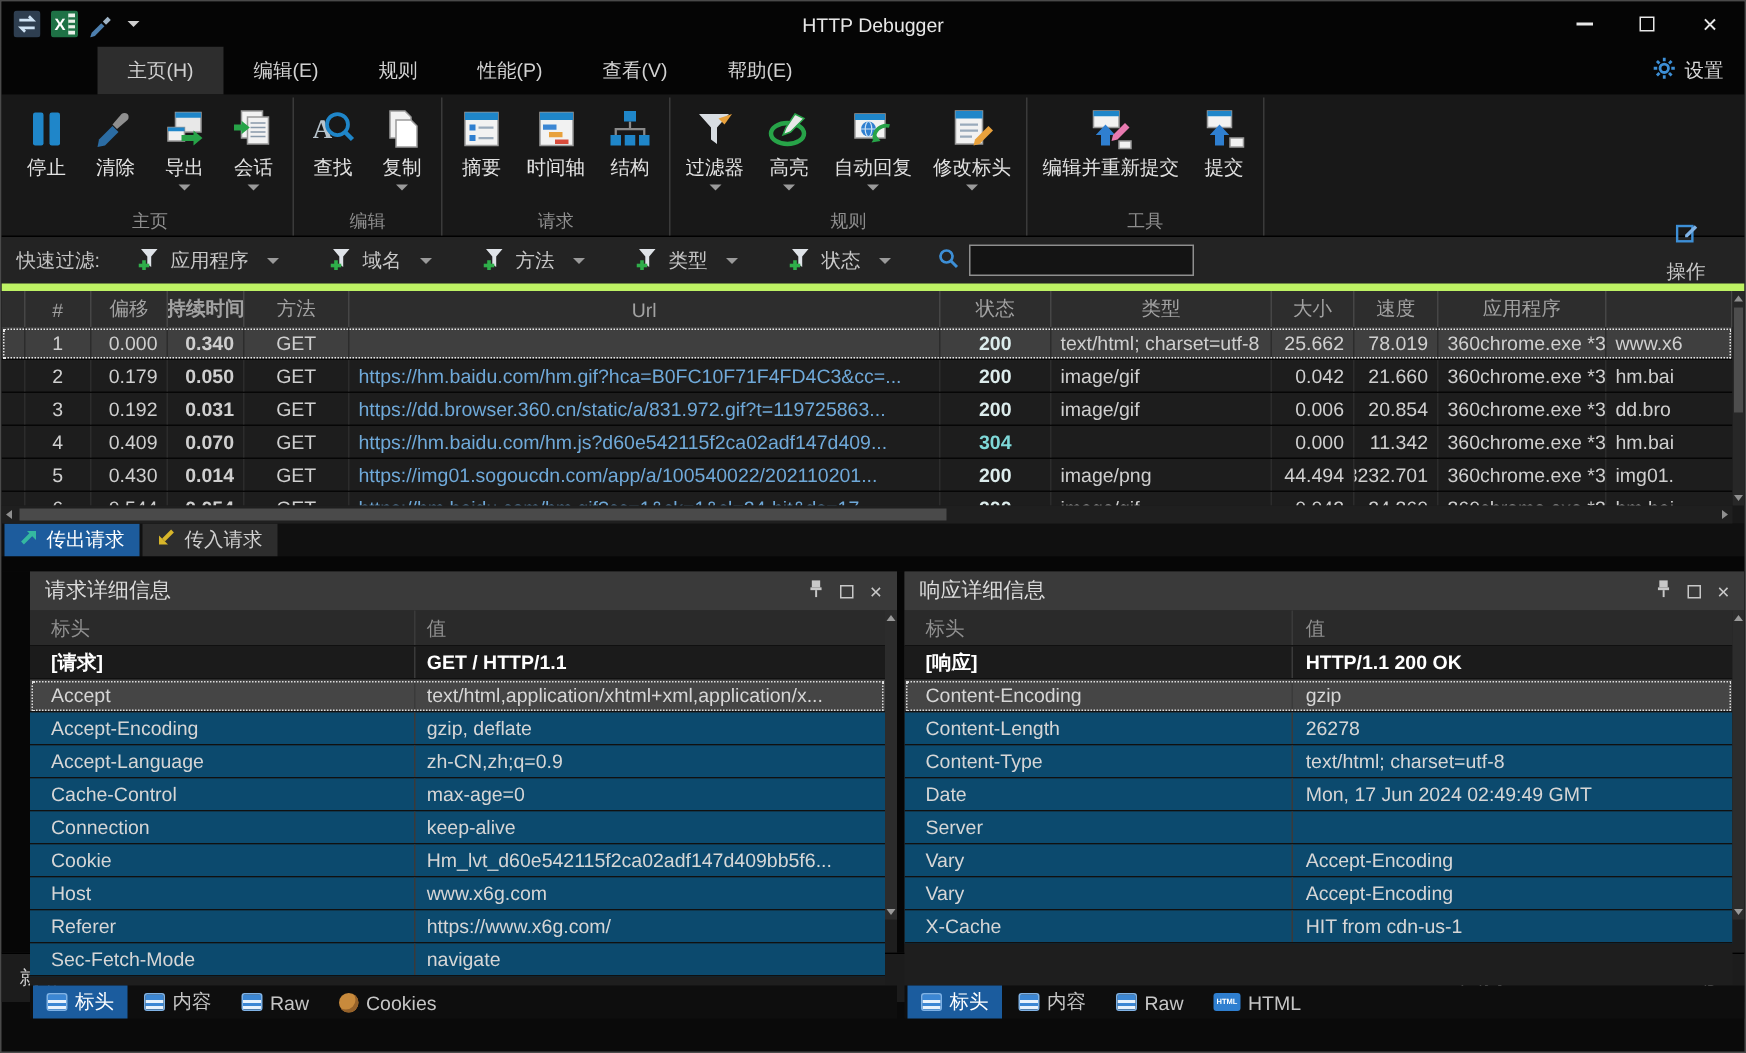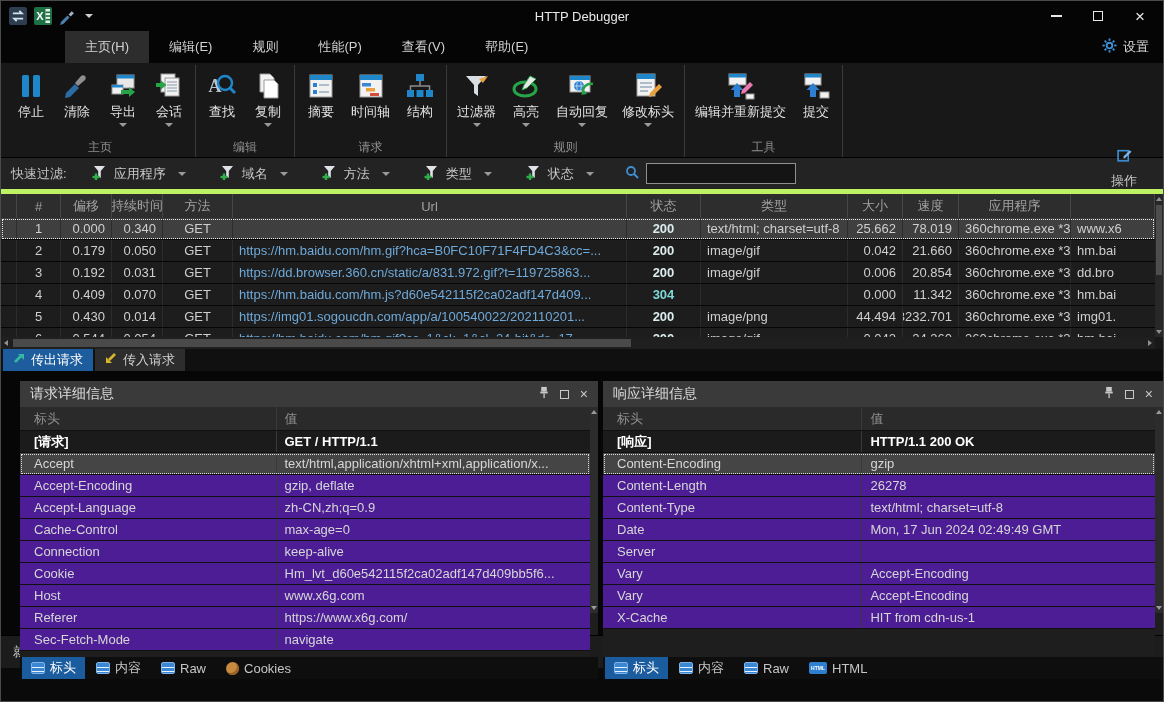--- a/index.html
+++ b/index.html
@@ -49,21 +49,21 @@
   .gridwrap { height:155px; position:relative; background:#181818; flex:none; }
   .ghead { display:flex; height:24px; background:#2d2d2d; color:#a2a2a2; margin-right:8px; }
   .ghead .tc { justify-content:center; border-right:1px solid #464646; }
   .gbody { height:119px; overflow:hidden; margin-right:8px; }
   .trow { display:flex; height:22px; background:#1d1d1d; border-bottom:1px solid #060606; color:#cfcfcf; }
   .trow.selected { background:#3f3f3f; outline:1px dotted #e8e8e8; outline-offset:-2px; }
   .tc { display:flex; align-items:center; padding:0 6px; height:100%; white-space:nowrap; overflow:hidden; border-right:1px solid #2c2c2c; font-size:13px; }
   .c-gut { width:16px; padding:0; }
   .c-num { width:44px; justify-content:center; }
   .c-off { width:51px; justify-content:flex-end; }
-  .c-dur { width:51px; justify-content:flex-end; }
+  .c-dur { width:51px; justify-content:flex-end;font-weight:bold; }
   .c-met { width:70px; justify-content:center; }
   .c-url { width:394px; }
   .gbody .c-url { color:#6fa9d9; }
   .c-st  { width:74px; justify-content:center; }
   .gbody .c-st { font-weight:bold; color:#dcecec; }
   .gbody .c-st.st304 { color:#7fd8d8; }
   .c-type{ width:147px; }
   .c-size{ width:55px; justify-content:flex-end; }
   .c-spd { width:56px; justify-content:flex-end; }
   .c-app { width:112px; }
@@ -88,21 +88,21 @@
   .panels { height:254px; display:flex; gap:5px; background:#060606; flex:none;padding-left:19px; }
   .panel { display:flex; flex-direction:column; position:relative; background:#1e1e1e; }
   .panel.pleft { width:578px; flex:none; }
   .panel.pright { flex:1; }
   .ptitle { height:26px; background:#3a3a3a; display:flex; align-items:center; padding:0 10px; color:#dcdcdc; font-size:14px; flex:none; }
   .pticons { margin-left:auto; display:flex; align-items:center; gap:11px; }
   .pt-max { width:9px; height:9px; border:1.5px solid #c8c8c8; }
   .pt-close { color:#c8c8c8; font-size:14px; line-height:1; }
   .pcolhead { height:24px; background:#2a2a2a; color:#909090; display:flex; align-items:center; margin-right:8px; border-bottom:1px solid #101010; flex:none; }
   .prows { height:226px; overflow:hidden; margin-right:8px; background:#1e1e1e; flex:none; }
-  .prow { height:22px; display:flex; background:#4c1d95; border-bottom:1px solid #101010; color:#d6d6d6; }
+  .prow { height:22px; display:flex; background:#0c4a6e; border-bottom:1px solid #101010; color:#d6d6d6; }
   .prow.bold { font-weight:bold; color:#fff; background:#1b1b1b; }
   .prow.selected { background:#454545; outline:1px dotted #ddd; outline-offset:-2px; }
   .pc { padding:0 8px; white-space:nowrap; overflow:hidden; display:flex; align-items:center; height:100%; }
   .pc-h { width:45%; border-right:1px solid #3a3a3a; padding-left:14px; flex:none; }
   .panel.pright .pc-h { width:47%; }
   .pc-v { flex:1; }
   .pvscroll { position:absolute; top:26px; right:0; bottom:22px; width:8px; background:#2c2c2c; }
   .pvscroll .sarr-up { position:absolute; top:3px; left:1px; width:0; height:0; border-left:3px solid transparent; border-right:3px solid transparent; border-bottom:4px solid #9a9a9a; }
   .pvscroll .sarr-dn { position:absolute; bottom:3px; left:1px; width:0; height:0; border-left:3px solid transparent; border-right:3px solid transparent; border-top:4px solid #9a9a9a; }
   .ptabs { height:22px; background:#0e0e0e; display:flex; align-items:stretch; gap:2px; padding-left:2px; flex:none; }

